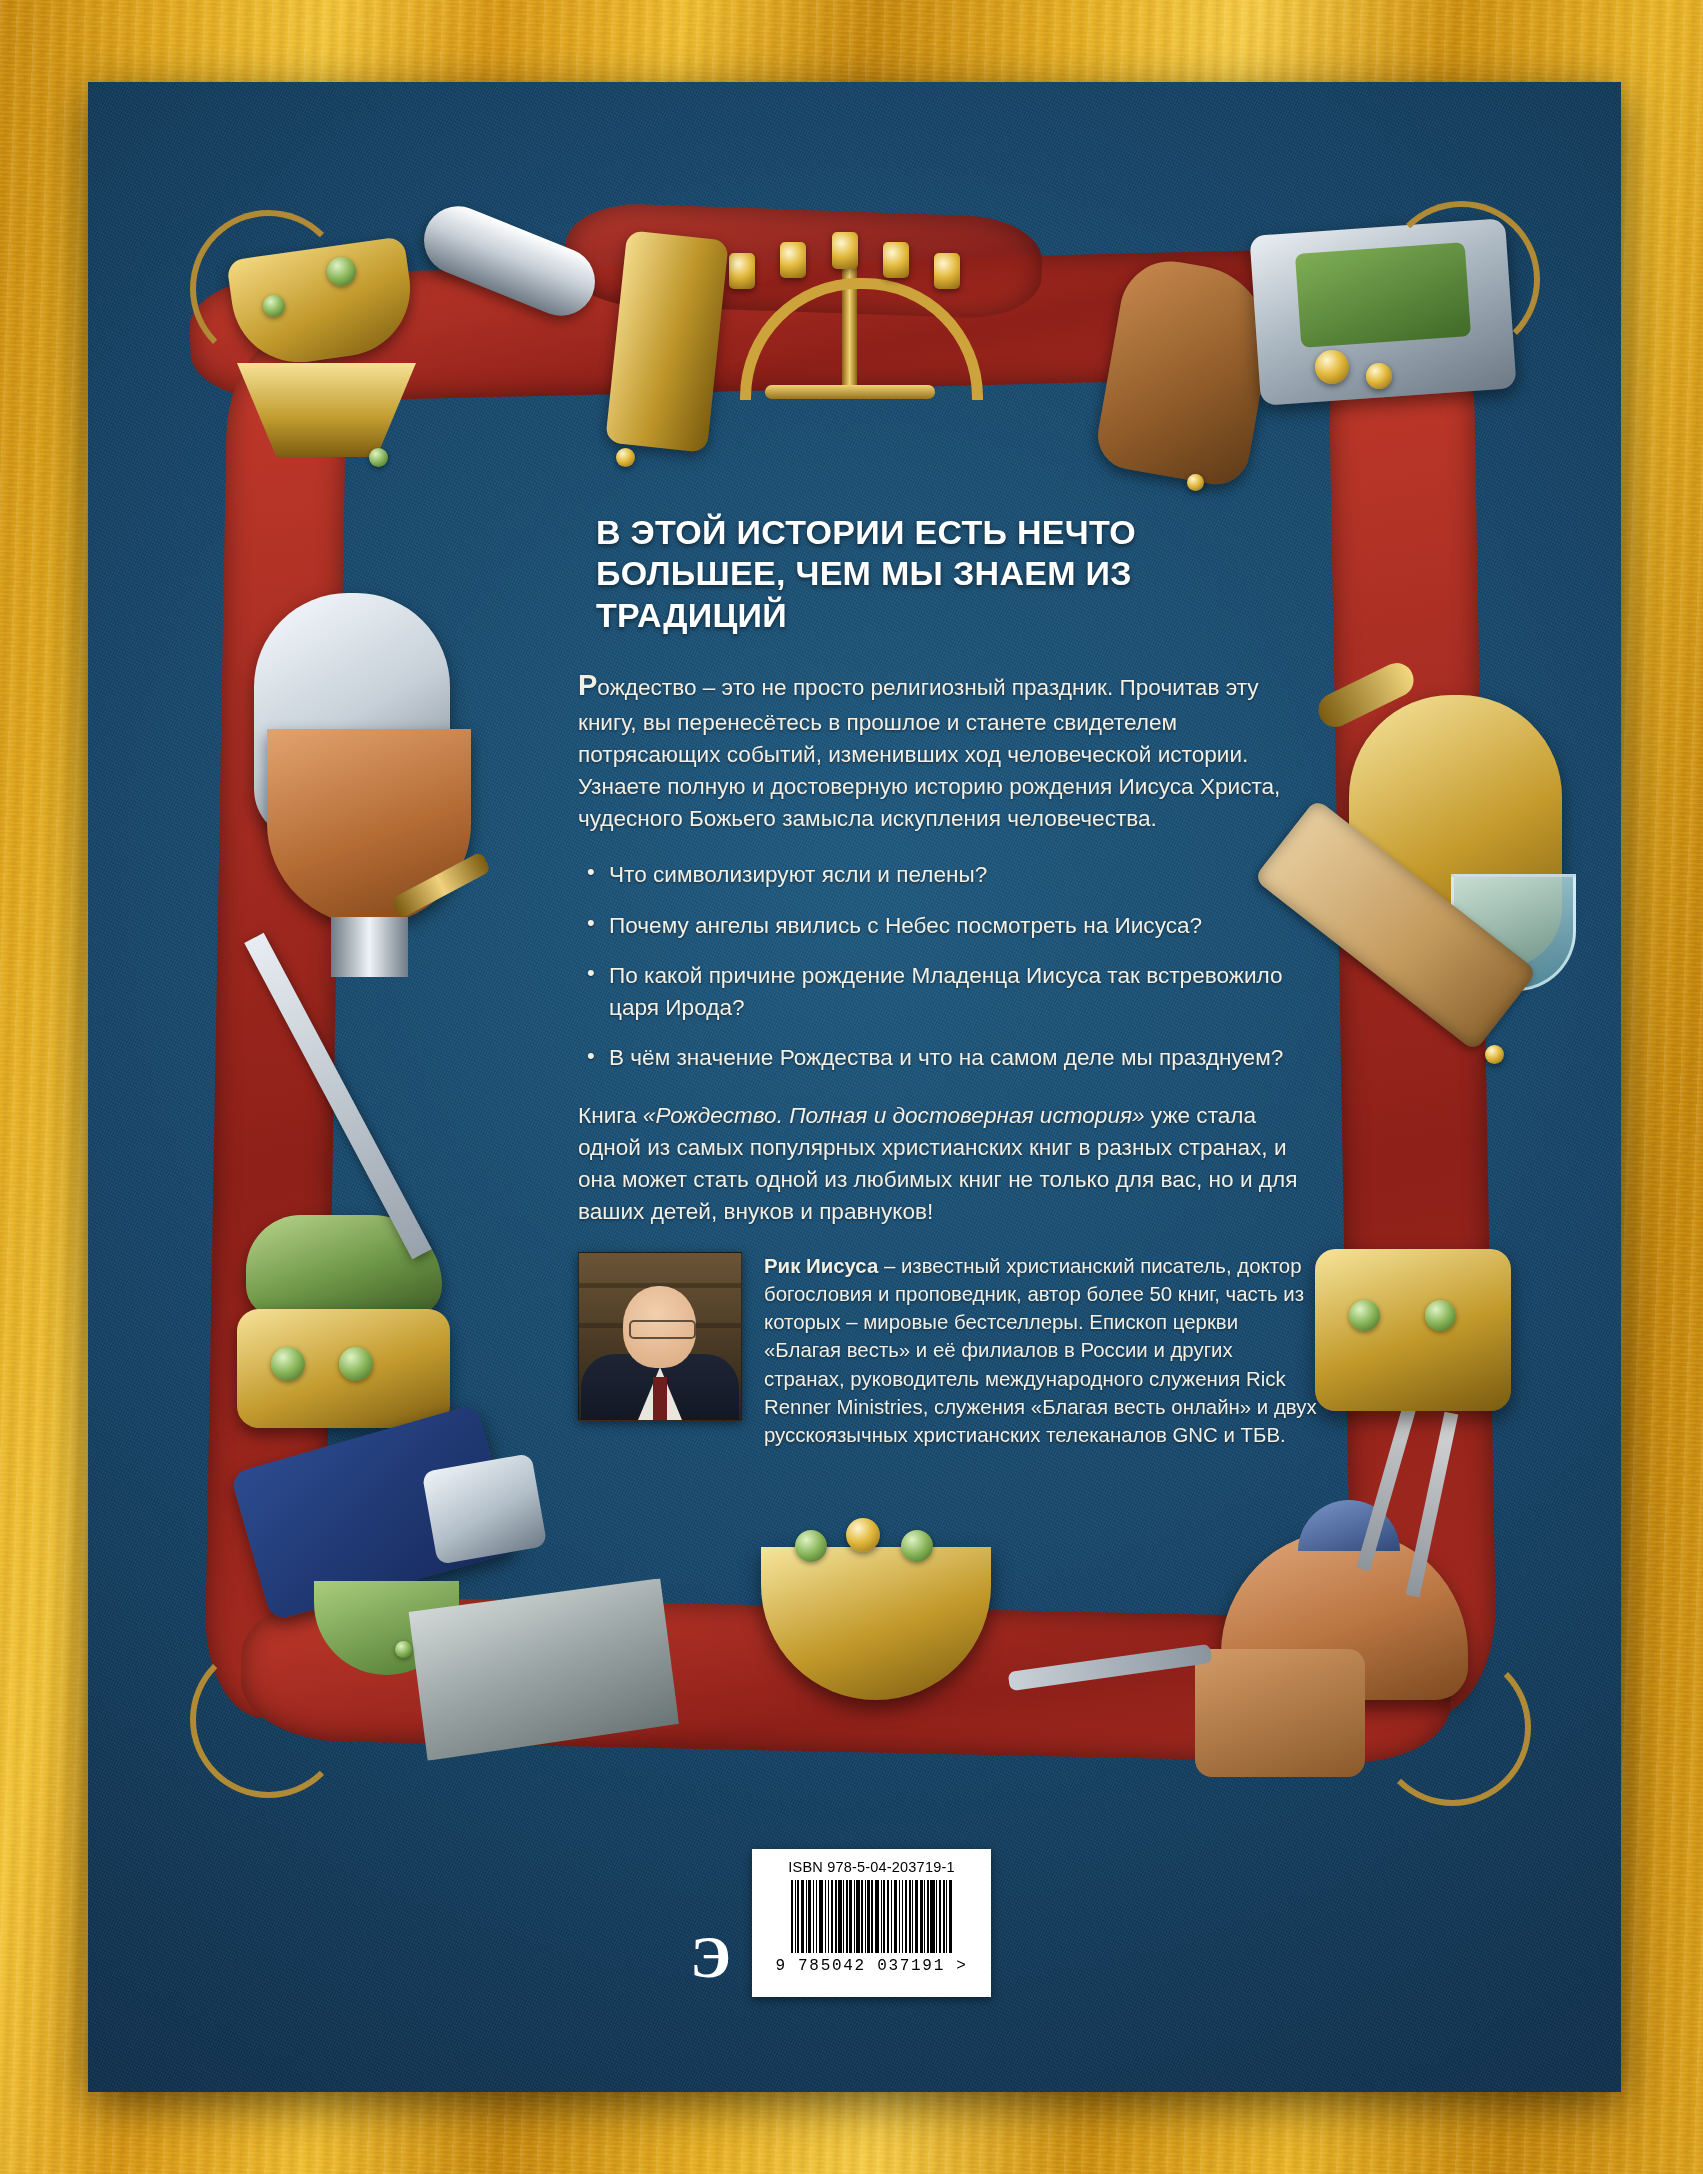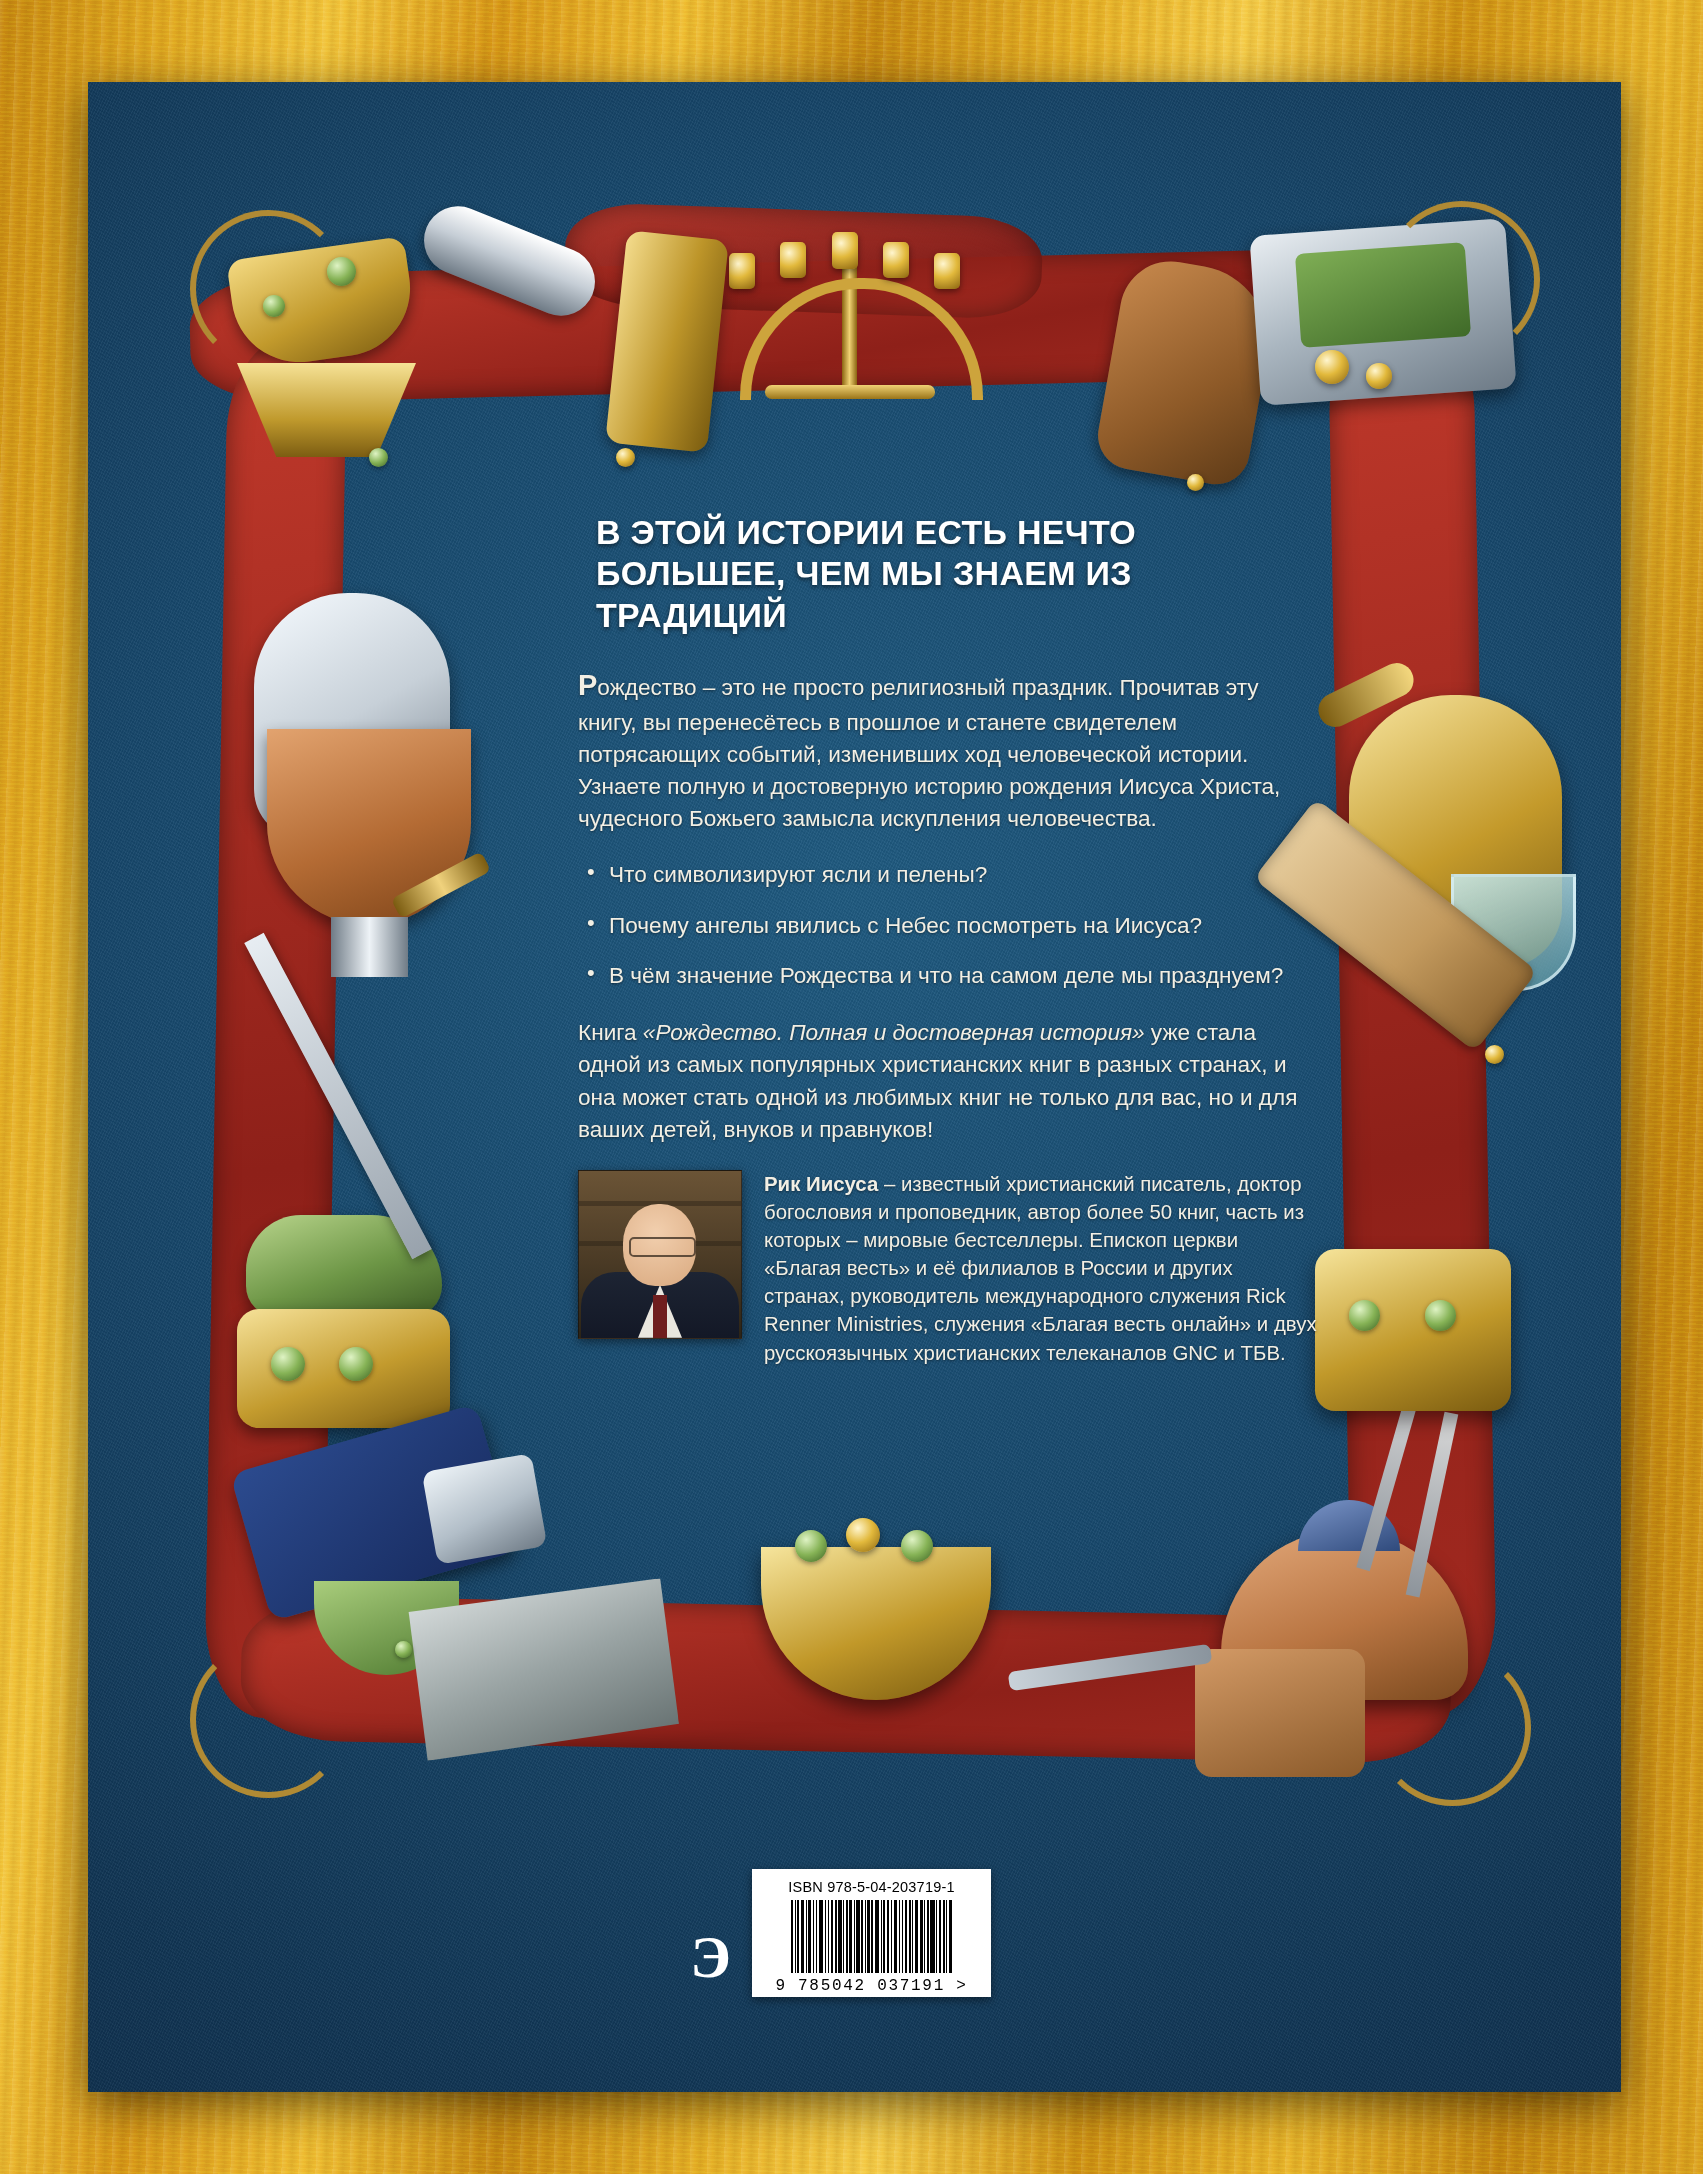--- a/index.html
+++ b/index.html
@@ -117,21 +117,21 @@
   .ap-tie{position:absolute;left:50%;bottom:0;width:13.6px;height:43px;margin-left:-6.8px;
     background:#6f1d1d;}
   .author-text{
     font-size:20.4px;line-height:1.38;color:#f2efe4;
     text-shadow:0 0.9px 2.6px rgba(0,0,0,.5);
   }
   .author-text b{font-weight:700;}
 
   
   .barcode-box{
-    position:absolute;left:664px;bottom:95px;width:239px;height:128px;
+    position:absolute;left:664px;bottom:95px;width:239px;height:148px;
     background:#ffffff;padding:8.5px 10.2px;box-sizing:border-box;
     box-shadow:0 2.6px 8.5px rgba(0,0,0,.45);
   }
   .isbn-text{
     font-family:"Liberation Sans", sans-serif;
     font-size:14.5px;color:#000;text-align:center;margin:1.7px 0 5.1px 0;letter-spacing:0.2px;
   }
   .bars{height:73px;display:flex;align-items:stretch;gap:1.7px;justify-content:center;}
   .bars i{display:block;background:#000;}
   .barcode-digits{
@@ -316,20 +316,21 @@
   <div class="text-col">
 
     <h1 class="headline">В ЭТОЙ ИСТОРИИ ЕСТЬ НЕЧТО БОЛЬШЕЕ, ЧЕМ МЫ ЗНАЕМ ИЗ ТРАДИЦИЙ</h1>
 
     <p class="body"><span class="dropcap">Р</span><span>ождество – это не просто религиозный праздник. Прочитав эту книгу, вы перенесётесь в прошлое и станете свидетелем потрясающих событий, изменивших ход человеческой истории. Узнаете полную и достоверную историю рождения Иисуса Христа, чудесного Божьего замысла искупления человечества.</span></p>
 
 
     <ul class="questions">
       <li>Что символизируют ясли и пелены?</li>
       <li>Почему ангелы явились с Небес посмотреть на Иисуса?</li>
+      <li>По какой причине рождение Младенца Иисуса так встревожило царя Ирода?</li>
       <li>В чём значение Рождества и что на самом деле мы празднуем?</li>
     </ul>
 
     <p class="body"><span>Книга </span><span class="italic">«Рождество. Полная и достоверная история»</span><span> уже стала одной из самых популярных христианских книг в разных странах, и она может стать одной из любимых книг не только для вас, но и для ваших детей, внуков и правнуков!</span></p>
 
     <div class="author-block">
       <div class="author-photo">
         <div class="ap-bg"></div>
         <div class="ap-shelf"></div>
         <div class="ap-shelf2"></div>

